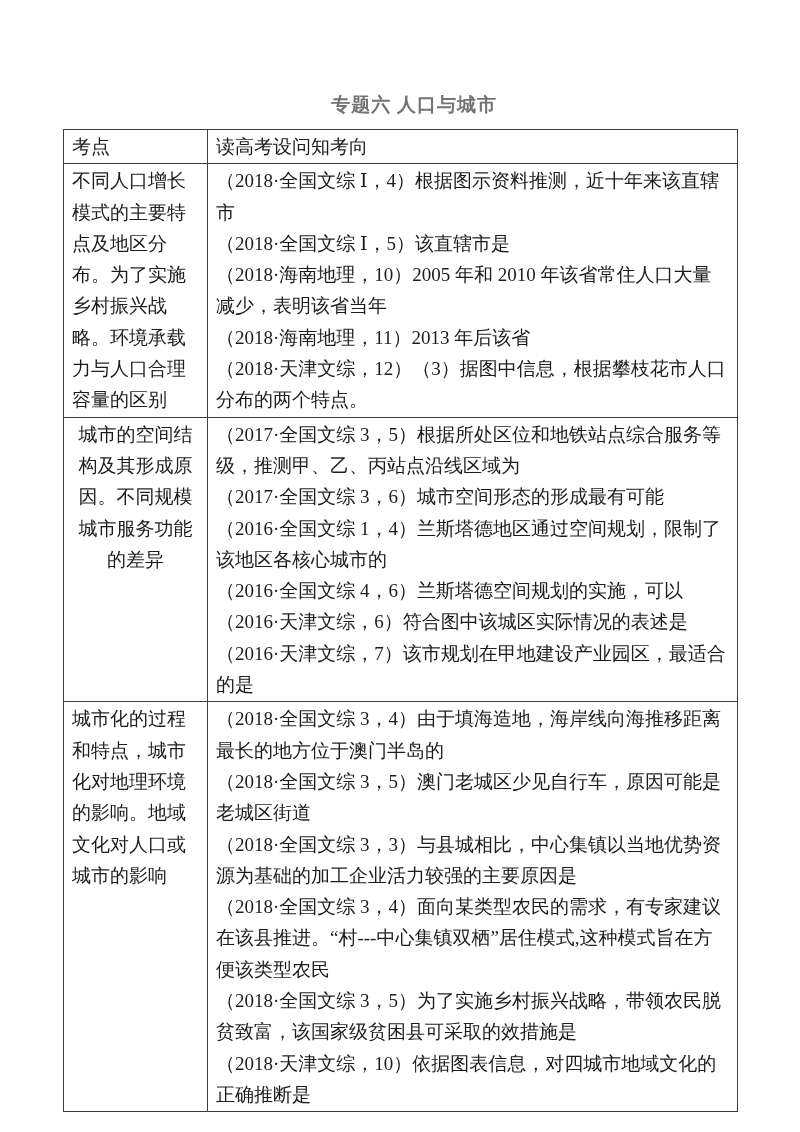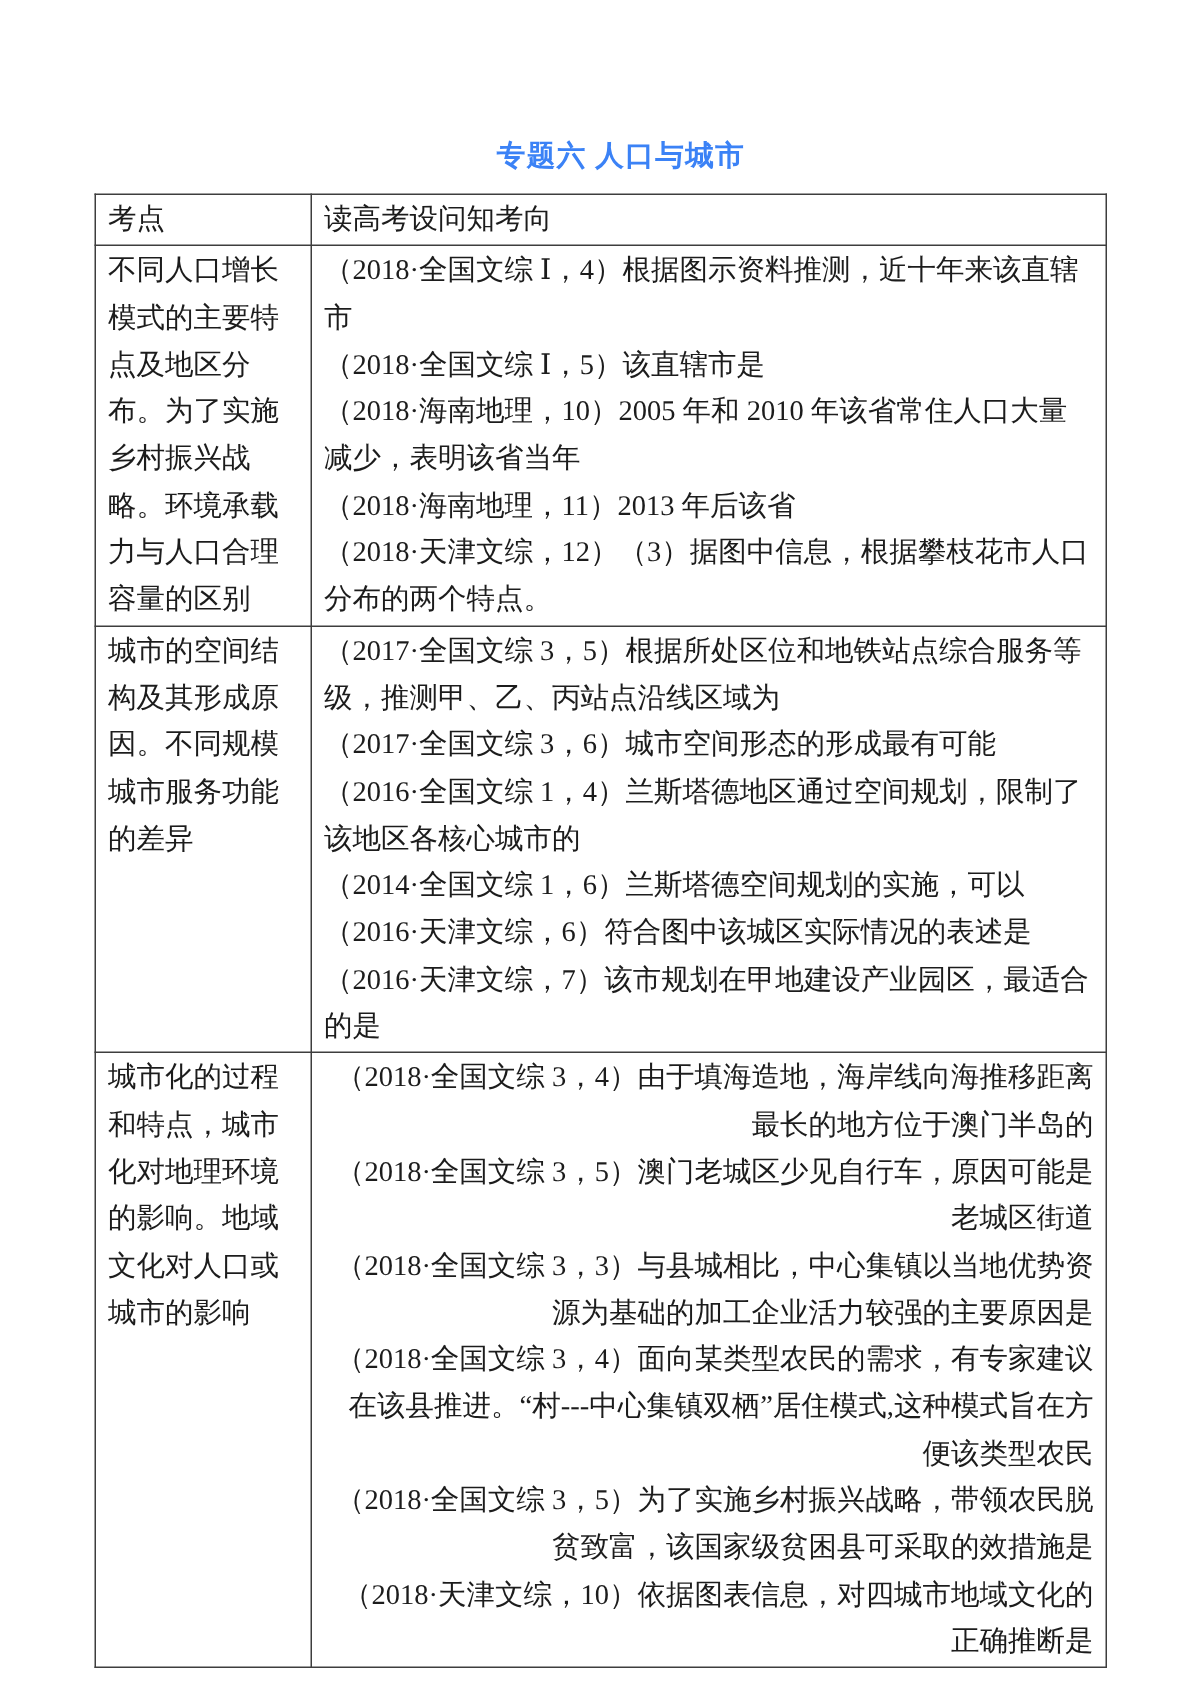--- a/index.html
+++ b/index.html
@@ -58,21 +58,21 @@
   }
   td.questions-cell p {
     margin: 0;
   }
 </style>
 </head>
 <body style="color: rgb(28, 28, 28); background: rgb(255, 255, 255);">
 
 <div class="page">
 
-  <h1 class="doc-title" style="color: #3b82f6; padding-left: 28px;">专题六 人口与城市</h1>
+  <h1 class="doc-title" style="color: #737373; padding-left: 28px;">专题六 人口与城市</h1>
 
 
   <table class="exam-table">
     <colgroup>
       <col class="c1">
       <col class="c2">
     </colgroup>
     <thead>
       <tr>
         <th style="border-color: rgb(62, 62, 62);">考点</th>
@@ -84,33 +84,33 @@
           <td class="topic-cell" style="border-color: rgb(62, 62, 62);">不同人口增长模式的主要特点及地区分布。为了实施乡村振兴战略。环境承载力与人口合理容量的区别</td>
           <td class="questions-cell" style="border-color: rgb(62, 62, 62);">
             <p>（2018·全国文综 Ⅰ，4）根据图示资料推测，近十年来该直辖市</p>
             <p>（2018·全国文综 Ⅰ，5）该直辖市是</p>
             <p>（2018·海南地理，10）2005 年和 2010 年该省常住人口大量减少，表明该省当年</p>
             <p>（2018·海南地理，11）2013 年后该省</p>
             <p>（2018·天津文综，12）（3）据图中信息，根据攀枝花市人口分布的两个特点。</p>
           </td>
         </tr>
         <tr>
-          <td class="topic-cell" style="border-color: rgb(62, 62, 62);">城市的空间结构及其形成原因。不同规模城市服务功能的差异</td>
+          <td class="topic-cell" style="border-color: rgb(62, 62, 62); text-align: center;">城市的空间结构及其形成原因。不同规模城市服务功能的差异</td>
           <td class="questions-cell" style="border-color: rgb(62, 62, 62);">
             <p>（2017·全国文综 3，5）根据所处区位和地铁站点综合服务等级，推测甲、乙、丙站点沿线区域为</p>
             <p>（2017·全国文综 3，6）城市空间形态的形成最有可能</p>
             <p>（2016·全国文综 1，4）兰斯塔德地区通过空间规划，限制了该地区各核心城市的</p>
-            <p>（2014·全国文综 1，6）兰斯塔德空间规划的实施，可以</p>
+            <p>（2016·全国文综 4，6）兰斯塔德空间规划的实施，可以</p>
             <p>（2016·天津文综，6）符合图中该城区实际情况的表述是</p>
             <p>（2016·天津文综，7）该市规划在甲地建设产业园区，最适合的是</p>
           </td>
         </tr>
         <tr>
           <td class="topic-cell" style="border-color: rgb(62, 62, 62);">城市化的过程和特点，城市化对地理环境的影响。地域文化对人口或城市的影响</td>
-          <td class="questions-cell" style="border-color: rgb(62, 62, 62); text-align: right;">
+          <td class="questions-cell" style="border-color: rgb(62, 62, 62);">
             <p>（2018·全国文综 3，4）由于填海造地，海岸线向海推移距离最长的地方位于澳门半岛的</p>
             <p>（2018·全国文综 3，5）澳门老城区少见自行车，原因可能是老城区街道</p>
             <p>（2018·全国文综 3，3）与县城相比，中心集镇以当地优势资源为基础的加工企业活力较强的主要原因是</p>
             <p>（2018·全国文综 3，4）面向某类型农民的需求，有专家建议在该县推进。“村---中心集镇双栖”居住模式,这种模式旨在方便该类型农民</p>
             <p>（2018·全国文综 3，5）为了实施乡村振兴战略，带领农民脱贫致富，该国家级贫困县可采取的效措施是</p>
             <p>（2018·天津文综，10）依据图表信息，对四城市地域文化的正确推断是</p>
           </td>
         </tr>
       </tbody>
   </table>

